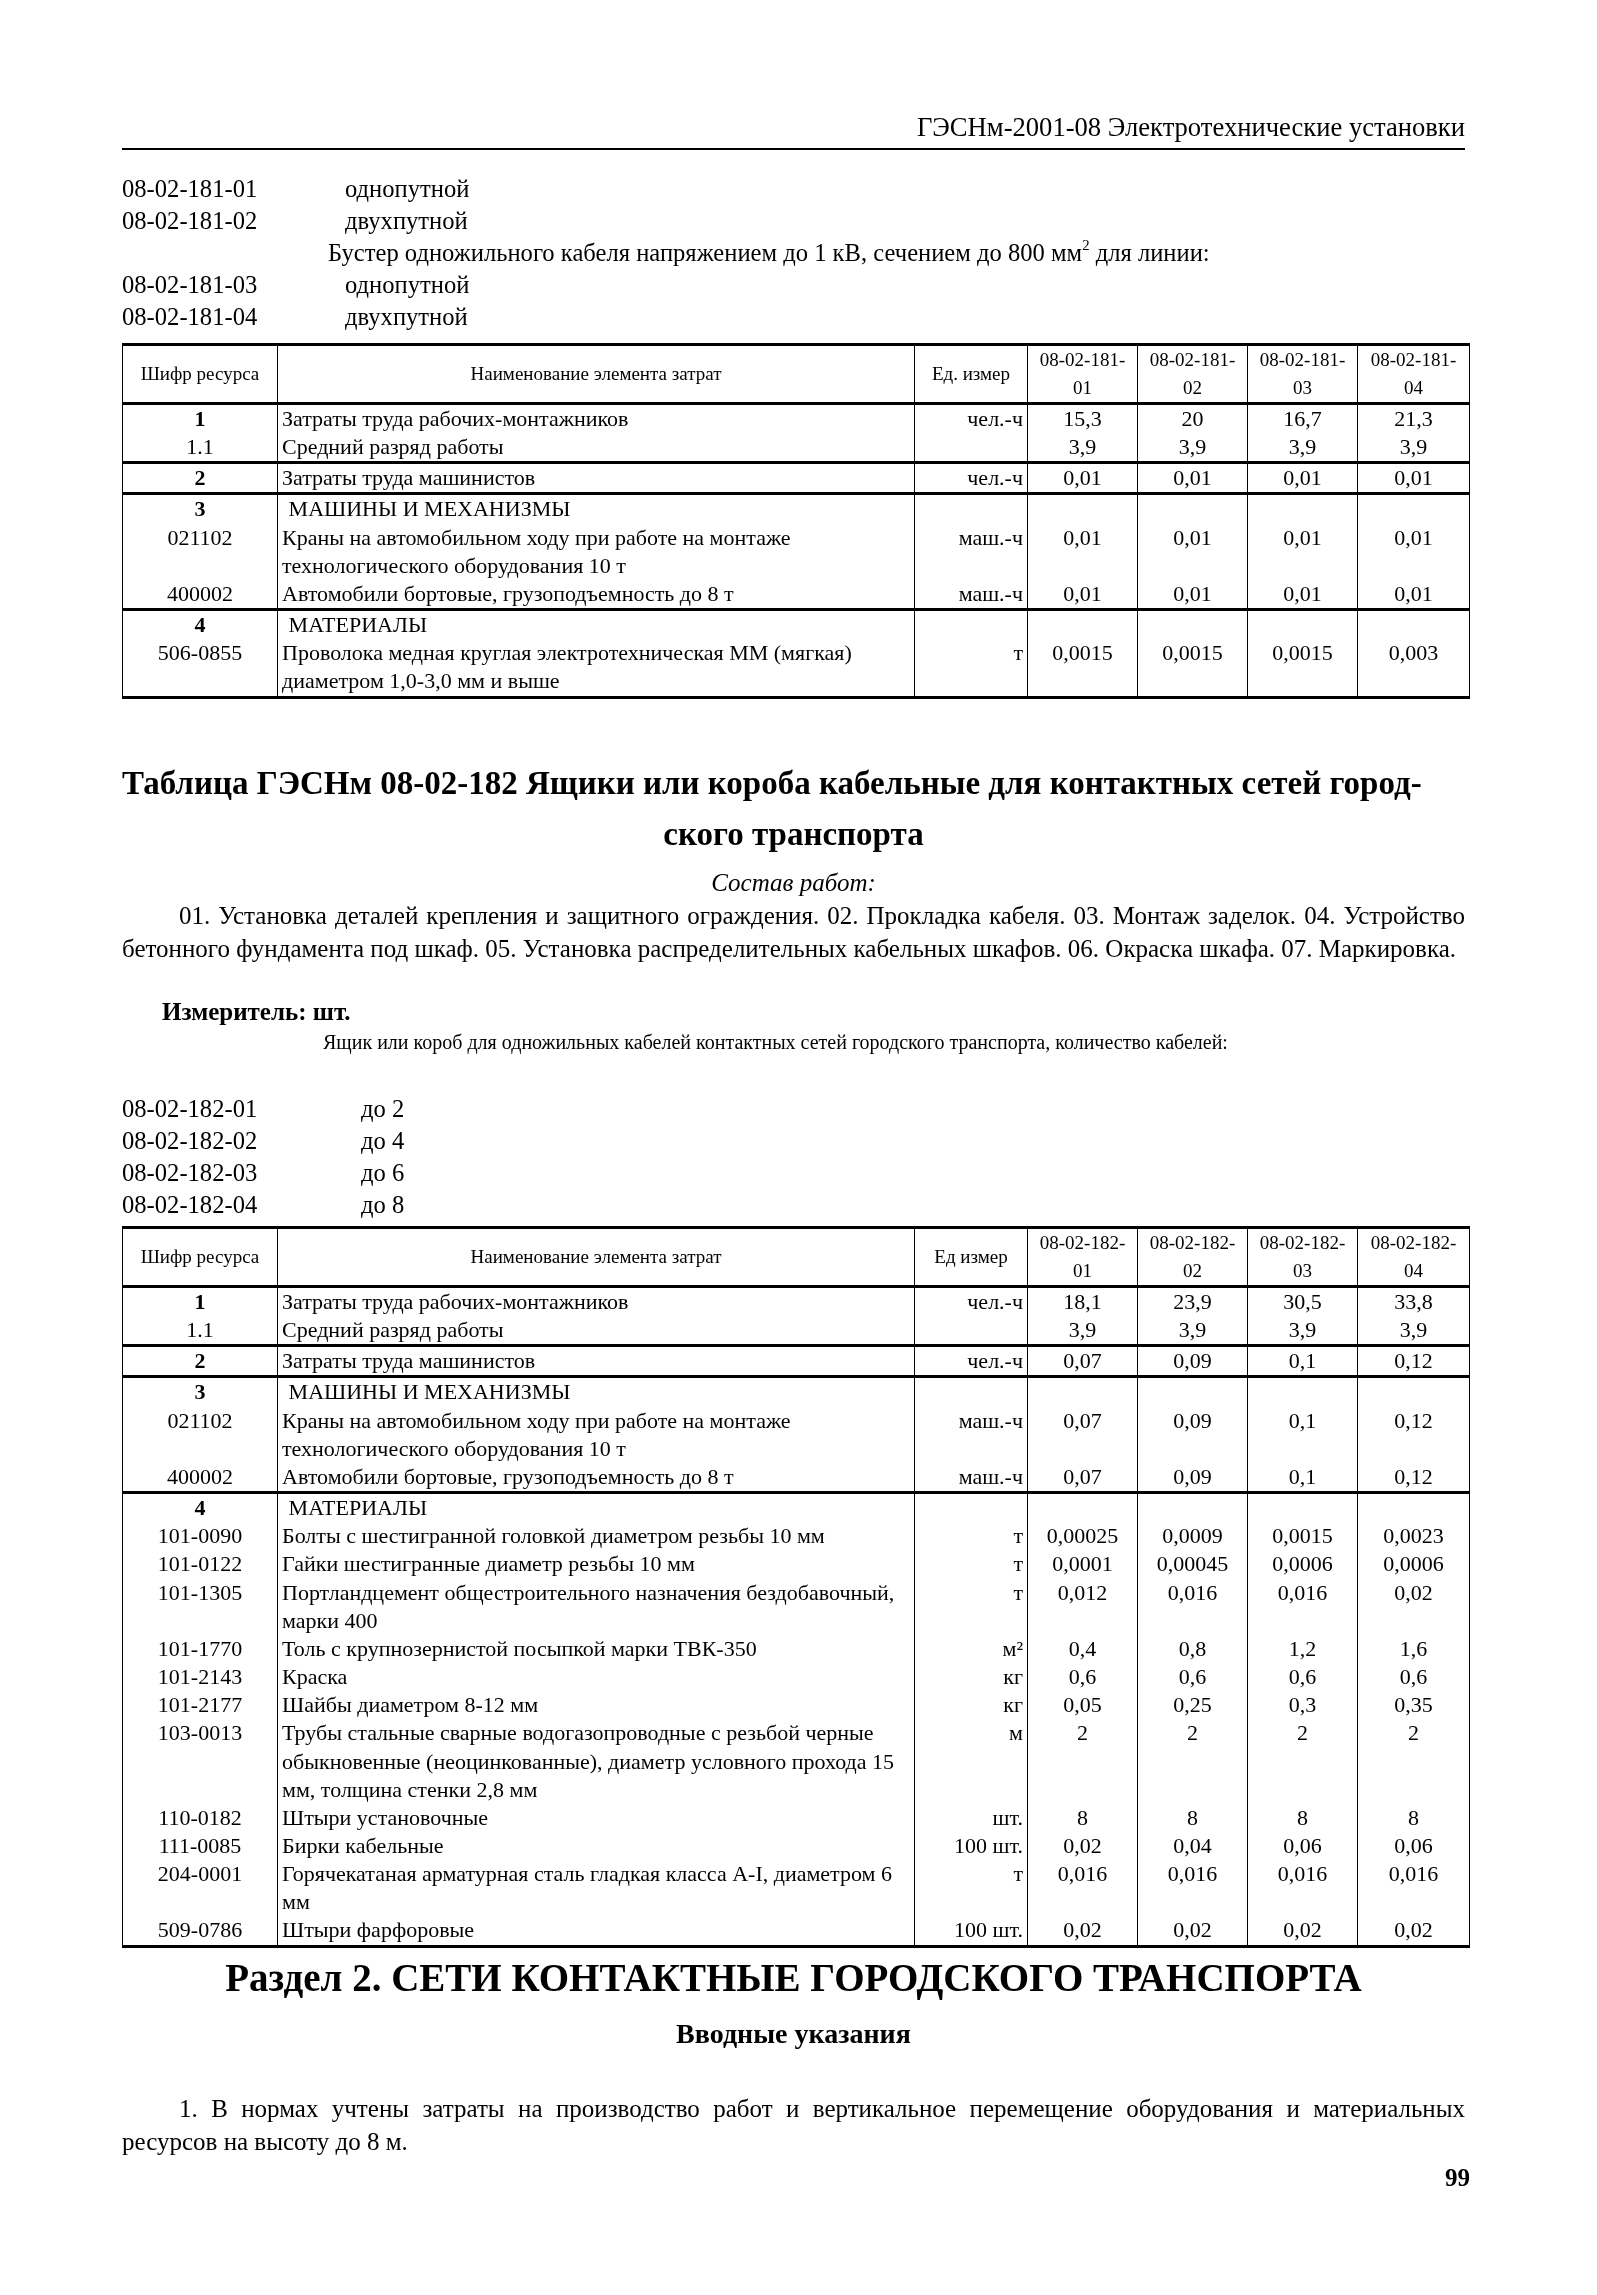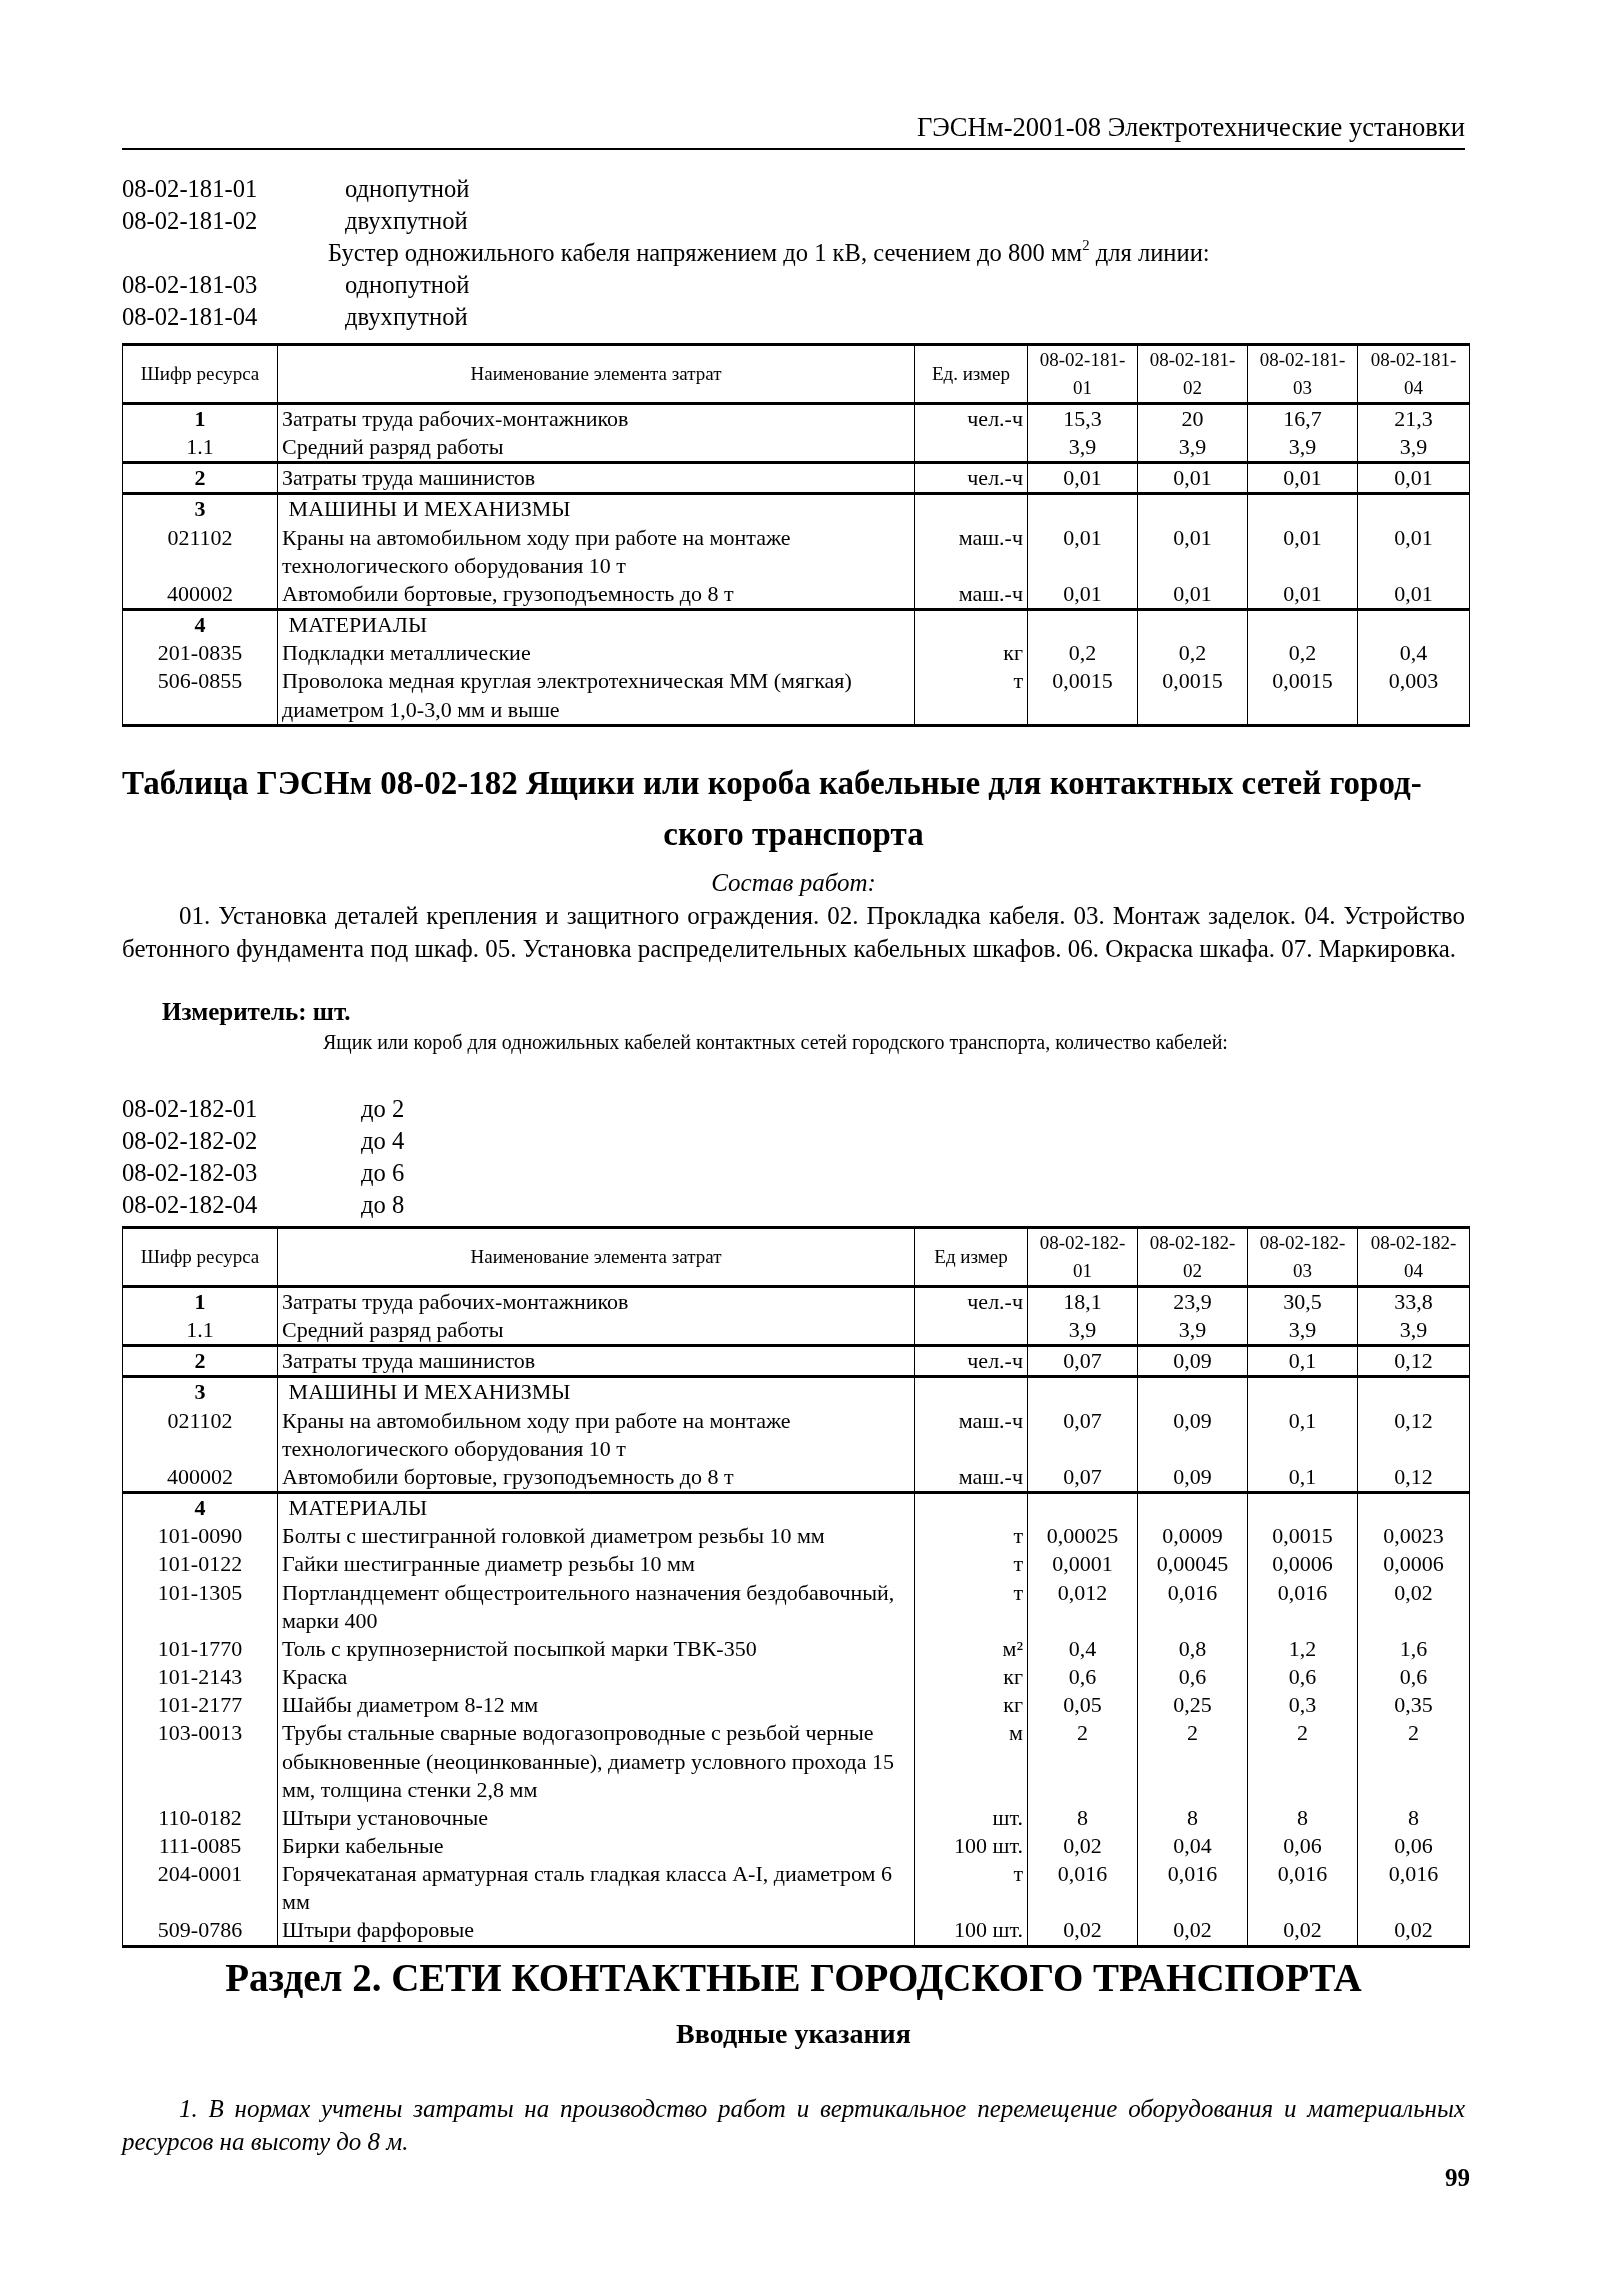--- a/index.html
+++ b/index.html
@@ -187,29 +187,20 @@
         </tr>
         <tr class="grp-start">
           <td class="code bold">4</td>
           <td class="section">МАТЕРИАЛЫ</td>
           <td class="unit"></td>
           <td class="val"></td>
           <td class="val"></td>
           <td class="val"></td>
           <td class="val"></td>
         </tr>
-        <tr>
-          <td class="code">201-0835</td>
-          <td class="">Подкладки металлические</td>
-          <td class="unit">кг</td>
-          <td class="val">0,2</td>
-          <td class="val">0,2</td>
-          <td class="val">0,2</td>
-          <td class="val">0,4</td>
-        </tr>
         <tr class="last">
           <td class="code">506-0855</td>
           <td class="">Проволока медная круглая электротехническая ММ (мягкая) диаметром 1,0-3,0 мм и выше</td>
           <td class="unit">т</td>
           <td class="val">0,0015</td>
           <td class="val">0,0015</td>
           <td class="val">0,0015</td>
           <td class="val">0,003</td>
         </tr>
       </tbody>
@@ -428,17 +419,17 @@
           <td class="val">0,02</td>
           <td class="val">0,02</td>
           <td class="val">0,02</td>
           <td class="val">0,02</td>
         </tr>
       </tbody>
   </table>
 
   <div class="section-title" style="top:1955px;">Раздел 2. СЕТИ КОНТАКТНЫЕ ГОРОДСКОГО ТРАНСПОРТА</div>
   <div class="sub-title" style="top:2017px;">Вводные указания</div>
-  <div class="para" style="top:2092px;font-style:italic;">1. В нормах учтены затраты на производство работ и вертикальное перемещение оборудования и материальных ресурсов на высоту до 8 м.</div>
+  <div class="para" style="top:2092px;">1. В нормах учтены затраты на производство работ и вертикальное перемещение оборудования и материальных ресурсов на высоту до 8 м.</div>
 
   <div class="page-number">99</div>
 </div>
 
 
 </body></html>

